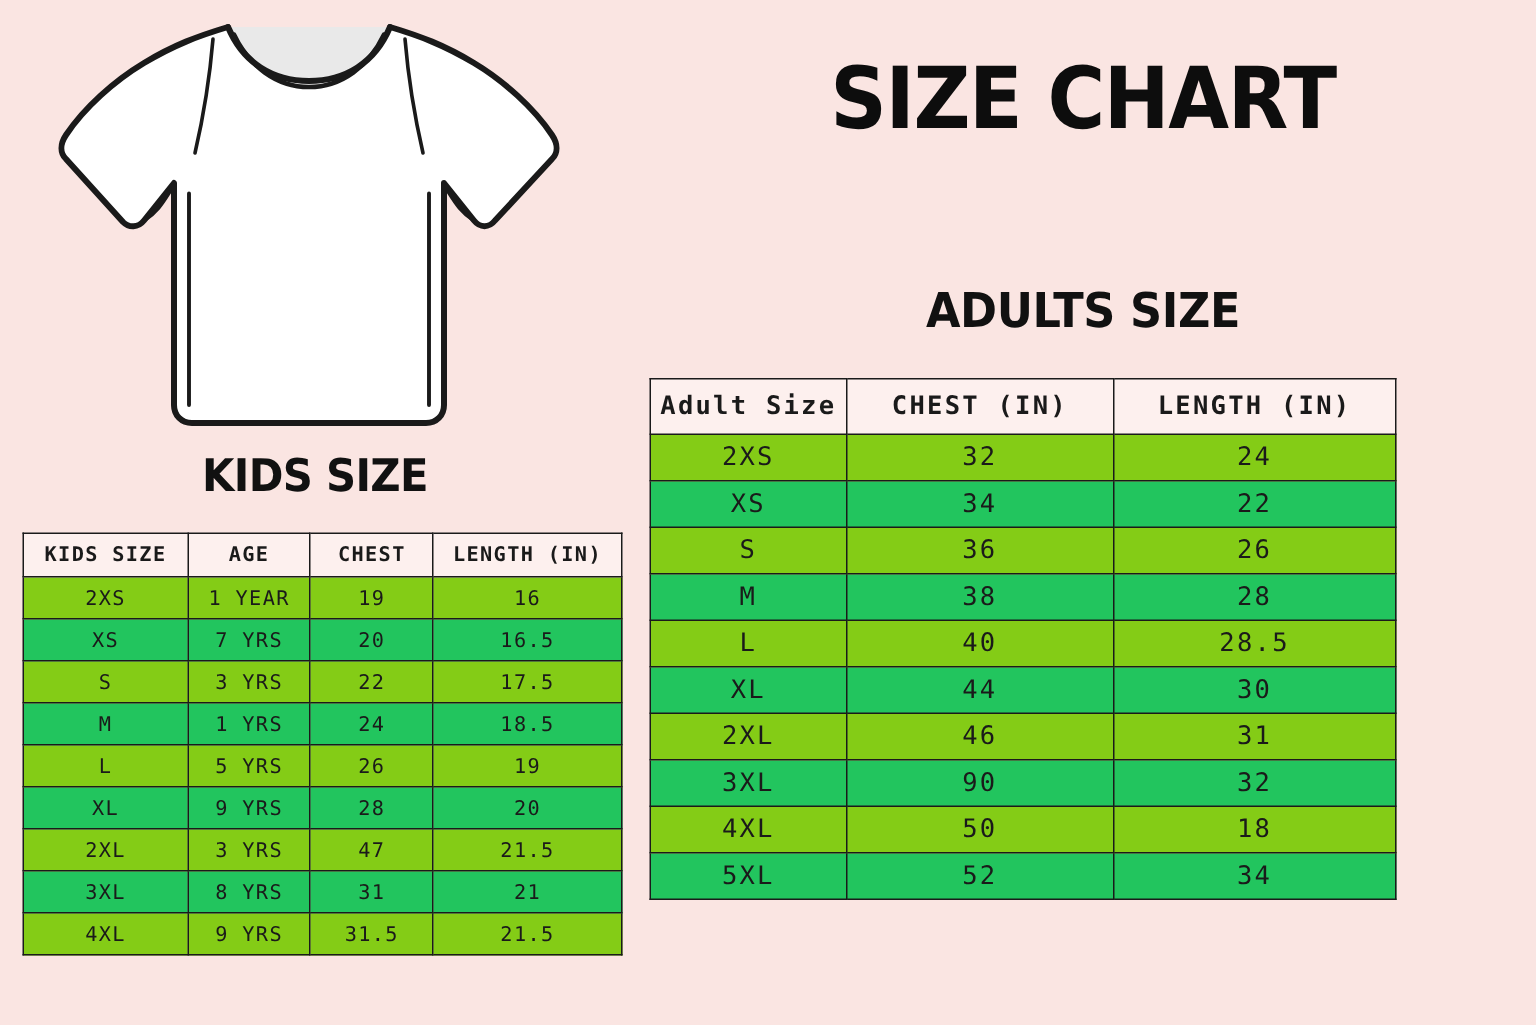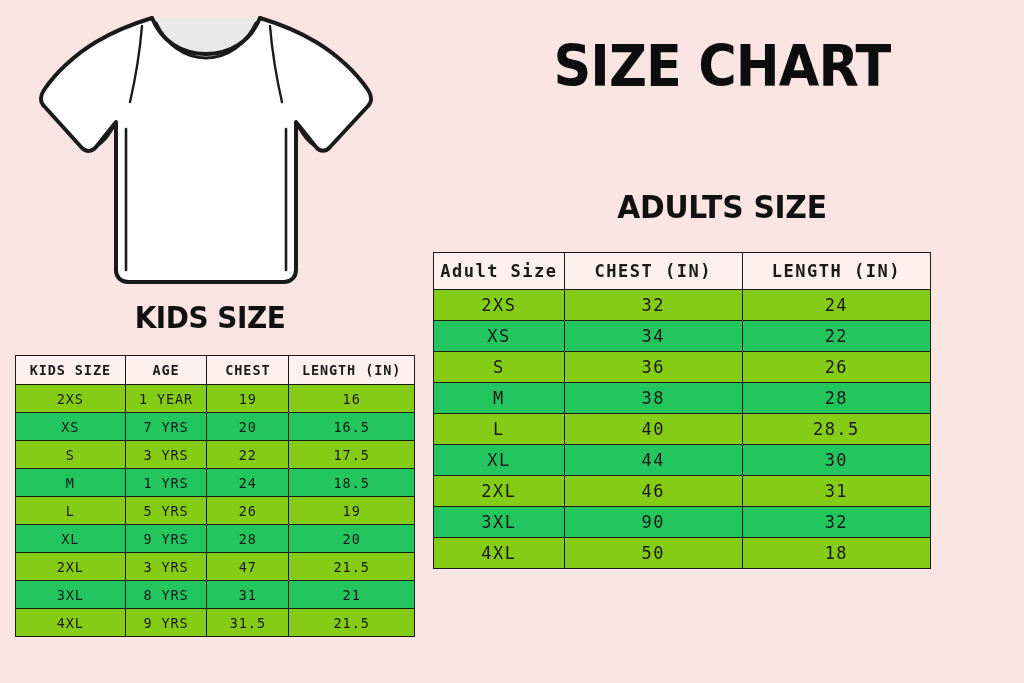--- a/index.html
+++ b/index.html
@@ -224,20 +224,25 @@
         <tr class="row-alt">
           <td>3XL</td>
           <td>90</td>
           <td>32</td>
         </tr>
         <tr class="row-plain">
           <td>4XL</td>
           <td>50</td>
           <td>18</td>
         </tr>
+        <tr class="row-alt">
+          <td>5XL</td>
+          <td>52</td>
+          <td>34</td>
+        </tr>
       </tbody>
   </table>
 
   <table id="kids-table">
     <colgroup>
         <col class="k0">
         <col class="k1">
         <col class="k2">
         <col class="k3">
       </colgroup>

